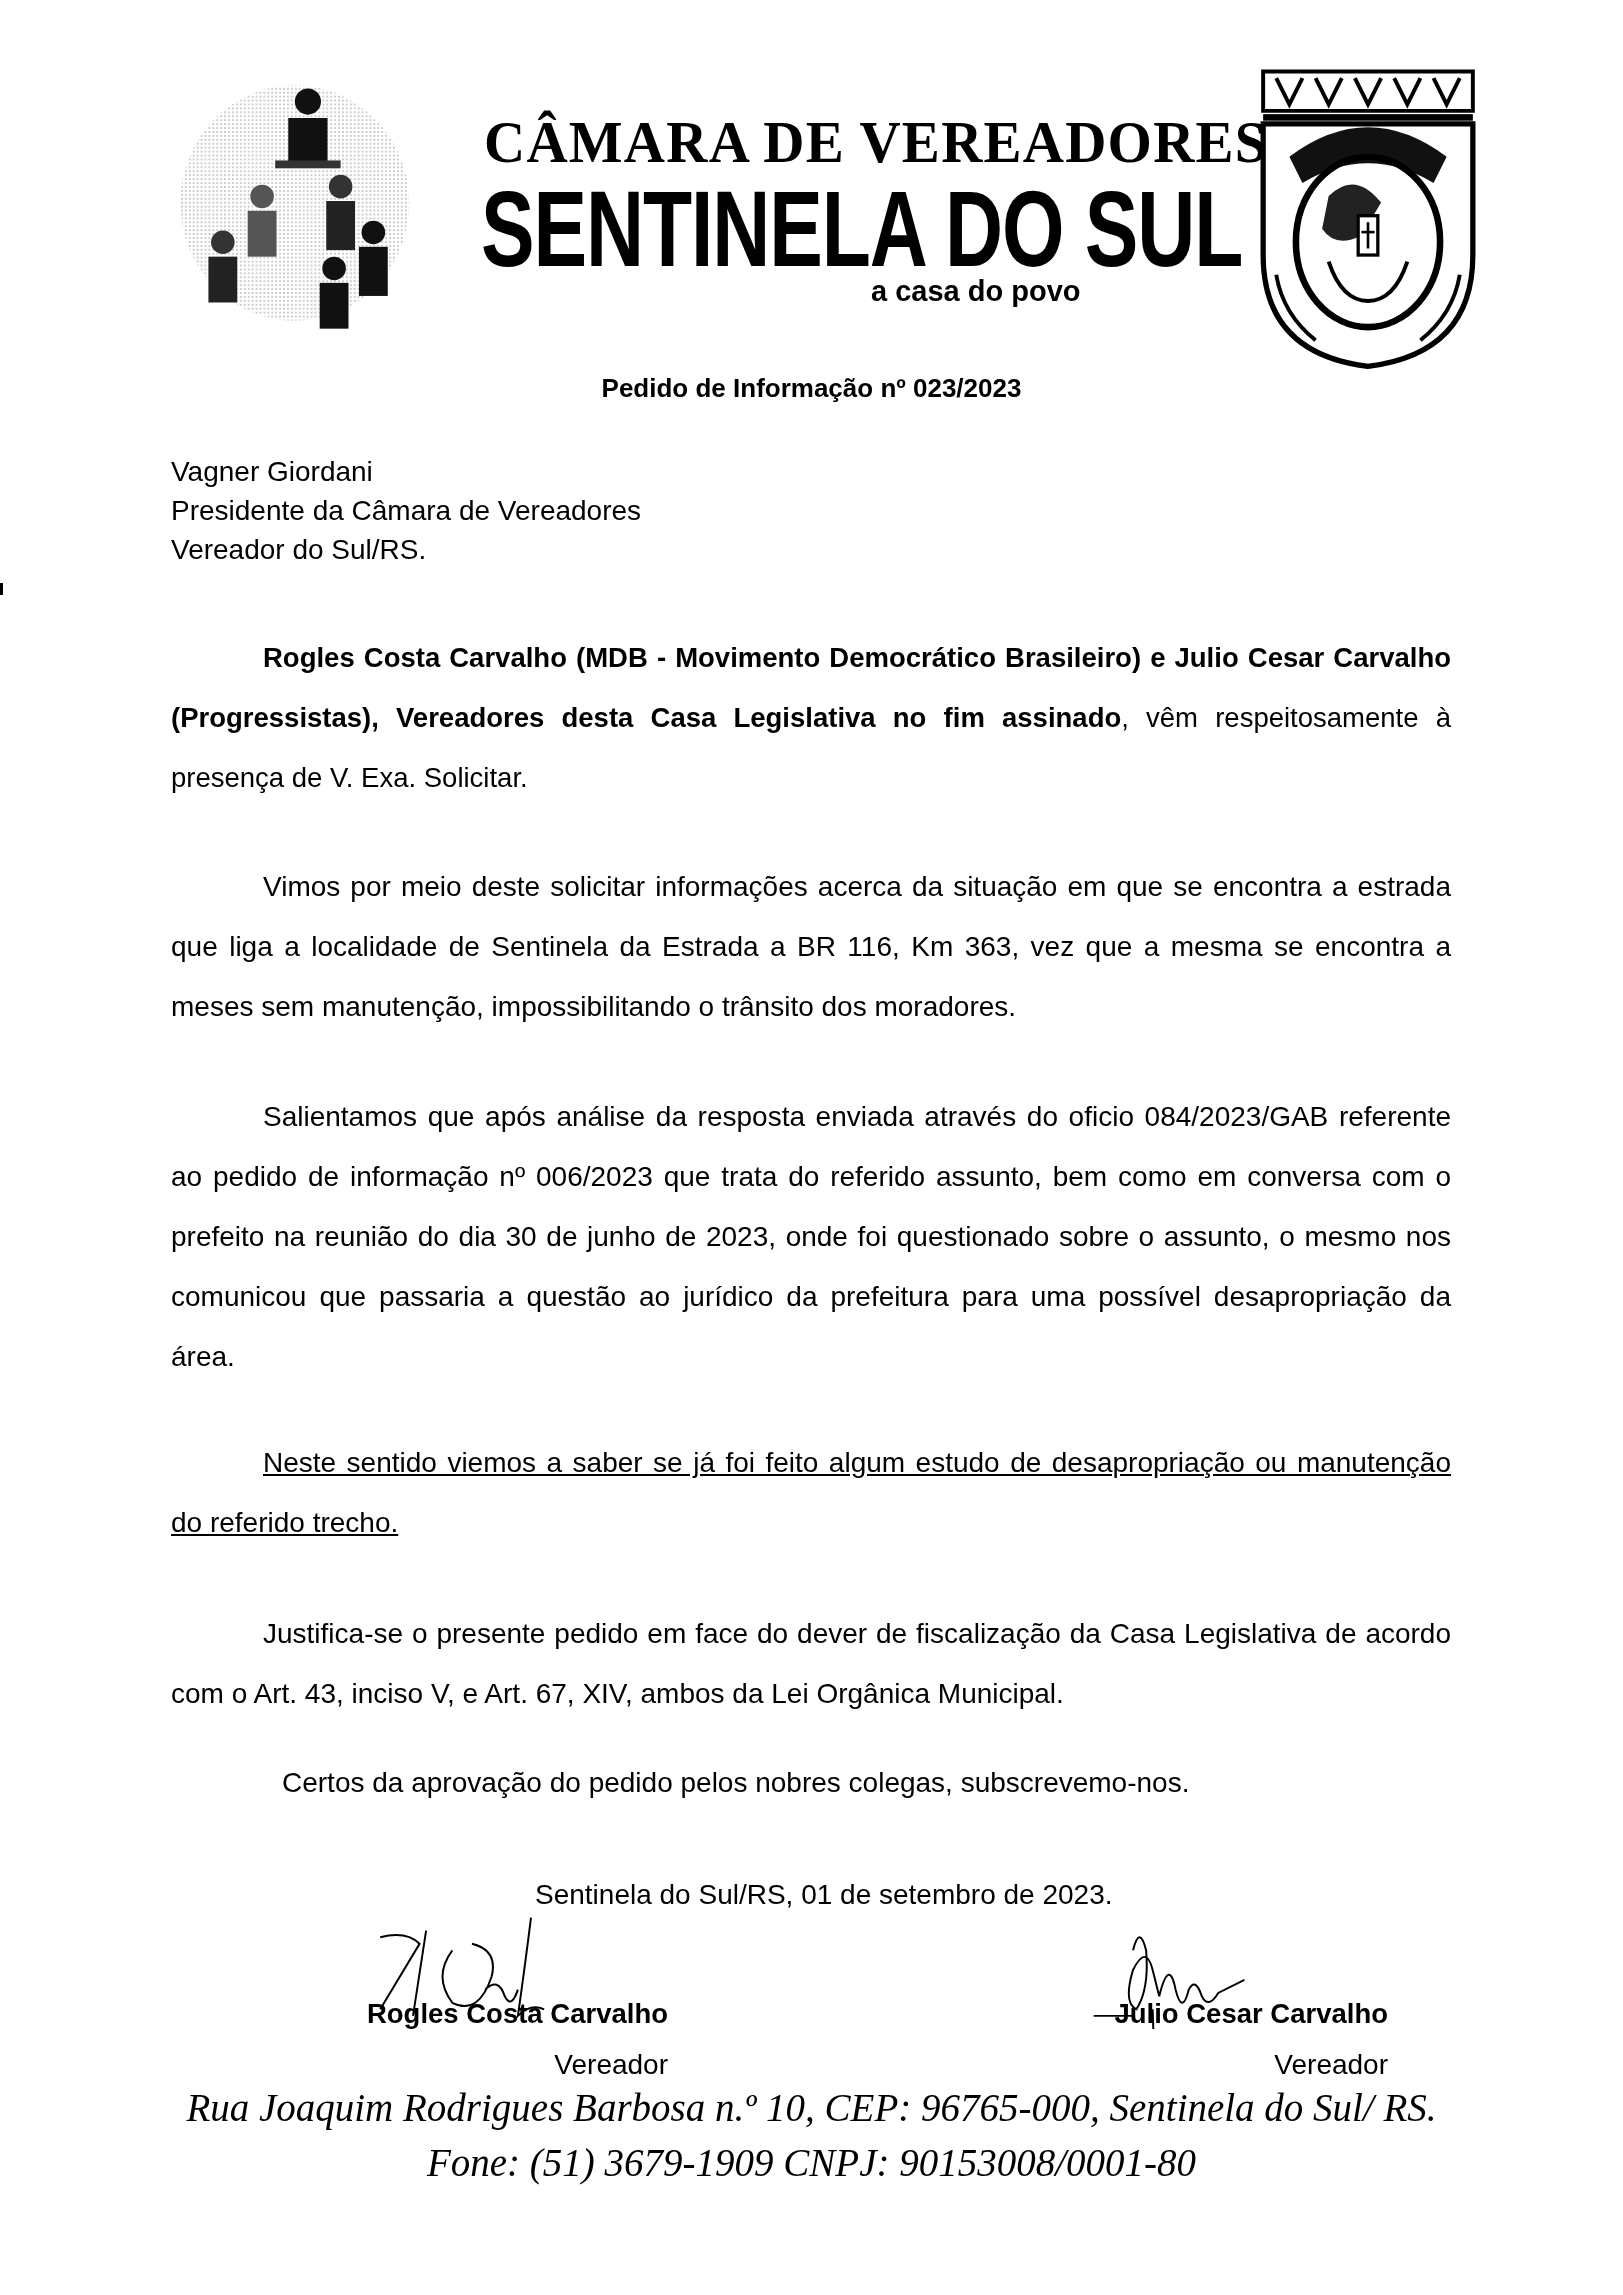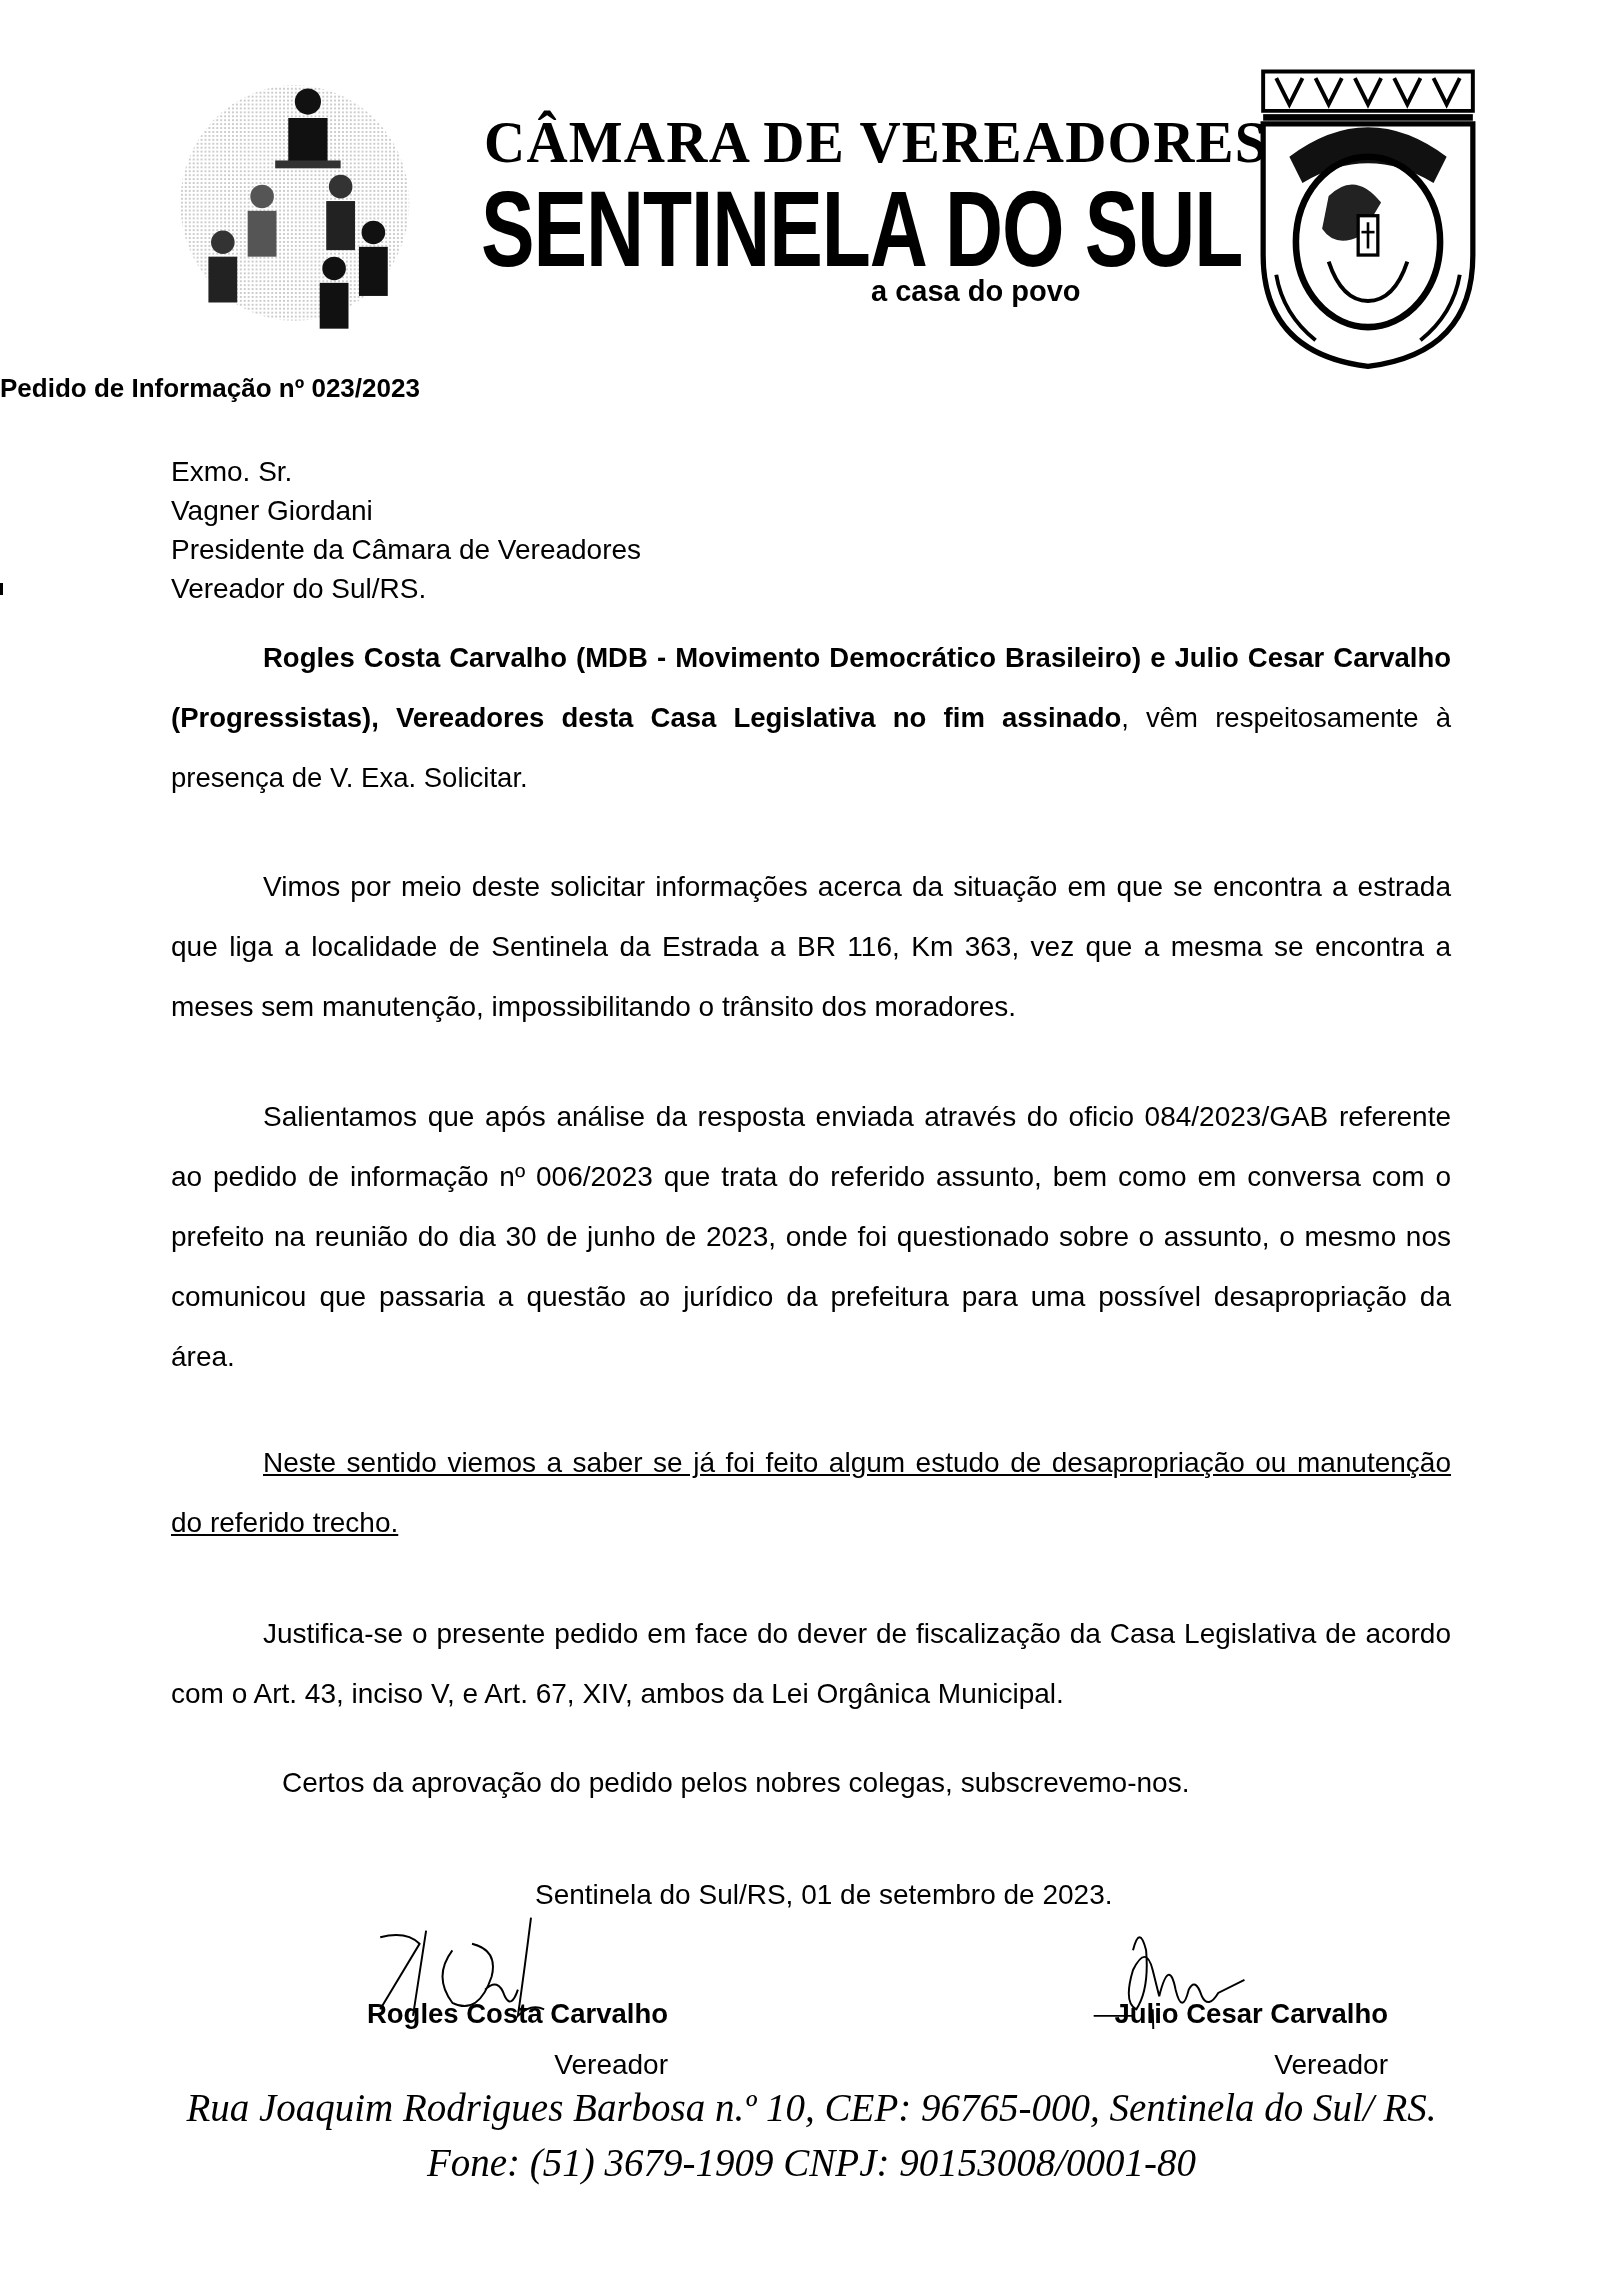--- a/index.html
+++ b/index.html
@@ -6,21 +6,21 @@
   body { width: 1623px; height: 2295px; position: relative; overflow: hidden; color: #000; font-family: "Liberation Sans", sans-serif; }
   .page { position: absolute; inset: 0; }
 
   
   .logo-people { position: absolute; left: 177px; top: 72px; width: 288px; height: 262px; }
   .title1 { position: absolute; left: 484px; top: 108px; font-family: "Liberation Serif", serif; font-weight: bold; font-size: 60px; letter-spacing: 1.3px; transform: scaleX(0.95); transform-origin: left; }
   .title2 { position: absolute; left: 481px; top: 167px; font-family: "Liberation Sans", sans-serif; font-weight: bold; font-size: 98px; letter-spacing: -1.3px; transform: scaleX(0.82) scaleY(1.1); transform-origin: left top; }
   .title3 { position: absolute; left: 871px; top: 275px; font-family: Liberation Sans, sans-serif; font-weight: bold; font-size: 29px; }
   .crest { position: absolute; left: 1250px; top: 65px; width: 236px; height: 308px; }
 
-  .doc-title { position: absolute; left: 0; width: 1623px; top: 373px; text-align: left; font-weight: bold; font-size: 26px; }
+  .doc-title { position: absolute; left: 0; width: 1623px; top: 373px; text-align: center; font-weight: bold; font-size: 26px; }
 
   .addressee { position: absolute; left: 171px; top: 452px; font-size: 28px; line-height: 39px; }
 
   .para { position: absolute; left: 171px; width: 1280px; font-size: 28px; line-height: 60px; text-align: justify; text-indent: 92px; }
   .p1 { top: 628px; font-size: 27.5px; }
   .p2 { top: 857px; }
   .p3 { top: 1087px; }
   .p4 { top: 1433px; text-decoration: underline; }
   .p5 { top: 1604px; }
   .bold { font-weight: bold; }
@@ -87,21 +87,20 @@
     <rect x="165" y="230" width="30" height="60" fill="#fff" stroke="#000" stroke-width="5"></rect>
     <line x1="180" y1="240" x2="180" y2="280" stroke="#000" stroke-width="4"></line>
     <line x1="170" y1="255" x2="190" y2="255" stroke="#000" stroke-width="4"></line>
     <path d="M120 300 q20 60 60 60 q40 0 60 -60" fill="none" stroke="#000" stroke-width="6"></path>
     <path d="M40 320 q10 60 60 100 M320 320 q-10 60 -60 100" fill="none" stroke="#000" stroke-width="6"></path>
   </svg>
 
   <div class="doc-title">Pedido de Informação nº 023/2023</div>
 
   <div class="addressee">
-    <div>Exmo. Sr.</div>
     <div>Vagner Giordani</div>
     <div>Presidente da Câmara de Vereadores</div>
     <div>Vereador do Sul/RS.</div>
   </div>
 
   <div class="para p1"><span class="bold">Rogles Costa Carvalho (MDB - Movimento Democrático Brasileiro) e Julio Cesar Carvalho (Progressistas), Vereadores desta Casa Legislativa no fim assinado</span><span>, vêm respeitosamente à presença de V. Exa. Solicitar.</span></div>
 
   <div class="para p2">Vimos por meio deste solicitar informações acerca da situação em que se encontra a estrada que liga a localidade de Sentinela da Estrada a BR 116, Km 363, vez que a mesma se encontra a meses sem manutenção, impossibilitando o trânsito dos moradores.</div>
   <div class="para p3">Salientamos que após análise da resposta enviada através do oficio 084/2023/GAB referente ao pedido de informação nº 006/2023 que trata do referido assunto, bem como em conversa com o prefeito na reunião do dia 30 de junho de 2023, onde foi questionado sobre o assunto, o mesmo nos comunicou que passaria a questão ao jurídico da prefeitura para uma possível desapropriação da área.</div>
   <div class="para p4">Neste sentido viemos a saber se já foi feito algum estudo de desapropriação ou manutenção do referido trecho.</div>

